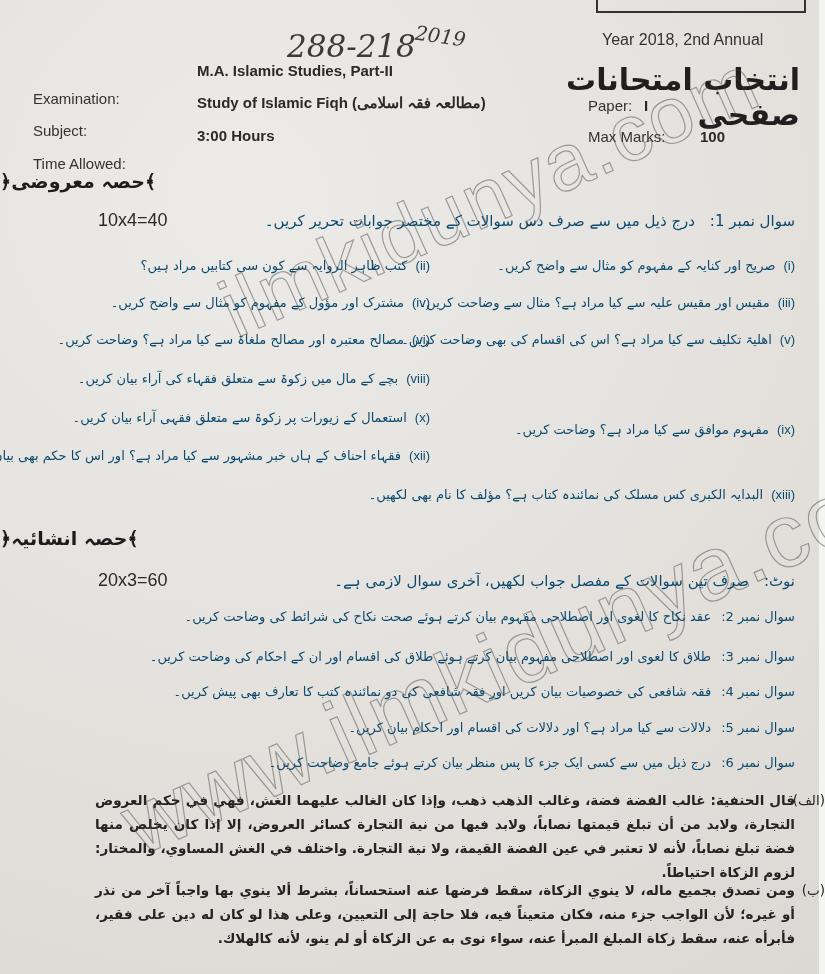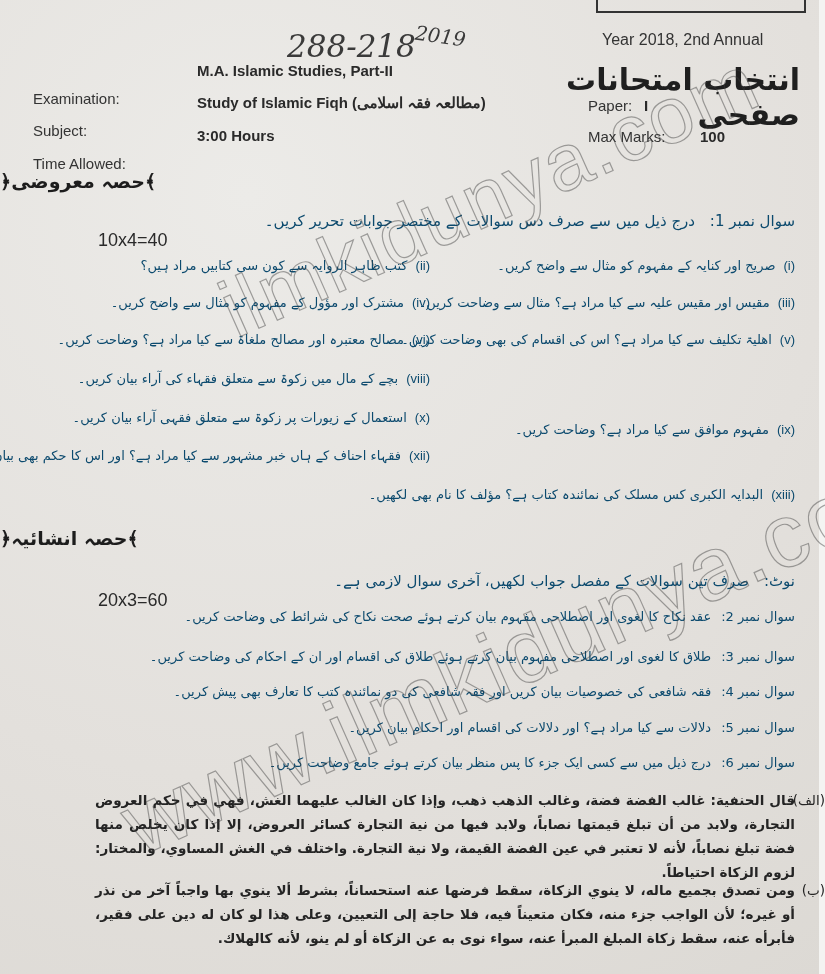--- a/index.html
+++ b/index.html
@@ -15,21 +15,21 @@
   .hand { position: absolute; font-family: "DejaVu Serif", serif; font-style: italic; color: #3a3a3a; }
   .hand.h1 { left: 287px; top: 28px; font-size: 31px; }
   .hand.h2 { left: 415px; top: 24px; font-size: 20px; transform: rotate(8deg); }
   .year { position: absolute; left: 602px; top: 31px; font-size: 16px; color: #333; }
   .urdu-title { position: absolute; left: 490px; top: 62px; width: 310px; text-align: right; direction: rtl; font-family: "DejaVu Sans", sans-serif; font-size: 30px; font-weight: bold; color: #1f1f1f; }
   .meta-label { position: absolute; left: 33px; font-size: 15px; color: #333; margin-top: 28px; }
   .meta-value { position: absolute; left: 197px; font-size: 15px; font-weight: bold; color: #2a2a2a; }
   .meta-right-label { position: absolute; left: 588px; font-size: 15px; color: #333; }
   .meta-right-value { position: absolute; font-size: 15px; font-weight: bold; }
   .section-head { position: absolute; left: 0; width: 751px; text-align: left; direction: rtl; font-family: "DejaVu Sans", sans-serif; font-size: 19px; font-weight: bold; color: #1d1d1d; }
-  .marks { position: absolute; left: 98px; font-size: 18px; color: #2a2a2a; margin-top: 20px; }
+  .marks { position: absolute; left: 98px; font-size: 18px; color: #2a2a2a; }
   .urdu { direction: rtl; font-family: "DejaVu Sans", sans-serif; color: #0c4a6e; }
   .qline { position: absolute; right: 30px; font-size: 14px; white-space: nowrap; }
   .qline .qn { font-weight: normal; margin-left: 10px; }
   .sub { position: absolute; font-size: 13px; white-space: nowrap; }
   .sub .num { font-family: "Liberation Sans", sans-serif; margin-left: 8px; direction: ltr; unicode-bidi: isolate; }
   .arabic-block { position: absolute; right: 30px; width: 700px; direction: rtl; font-family: "DejaVu Sans", sans-serif; font-size: 13.5px; line-height: 24px; font-weight: bold; color: #242424; text-align: justify; }
   .arabic-block .lab { position: absolute; right: -30px; top: 0; font-weight: normal; }
   .watermark { position: absolute; font-family: "Liberation Sans", sans-serif; font-size: 90px; color: transparent; -webkit-text-stroke: 1.2px rgba(60,60,60,0.45); transform: rotate(-24deg); white-space: nowrap; pointer-events: none; letter-spacing: 2px; }
   .right-edge { position: absolute; right: 0; top: 0; width: 6px; height: 974px; background: #f4f4f2; }
 </style>

